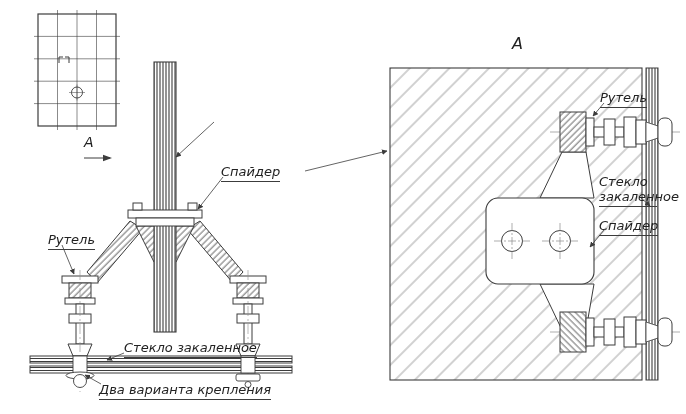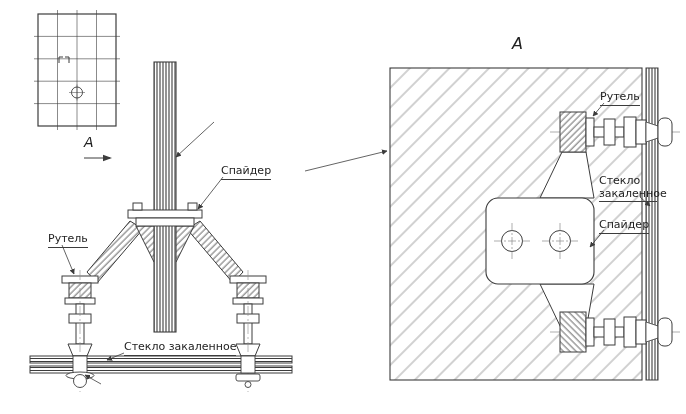--- a/index.html
+++ b/index.html
@@ -2,21 +2,21 @@
 <html><head>
 <meta charset="utf-8">
 <style>
   html,body{margin:0;padding:0;background:#ffffff;}
   .canvas{
     position:relative;width:686px;height:414px;background:#ffffff;
     font-family:"DejaVu Sans",sans-serif;overflow:hidden;
   }
   .canvas svg{position:absolute;left:0;top:0;}
   .lbl{
-    position:absolute;font-size:11px;color:#222222;
+    position:absolute;font-style:italic;font-size:13px;color:#222222;
     white-space:nowrap;line-height:1.15;
   }
   .lbl.u{border-bottom:1px solid #3c3c3c;padding-bottom:1px;}
   .lbl.wrap{white-space:normal;width:58px;}
   .mark{
     position:absolute;font-style:italic;font-size:14px;color:#222222;
   }
   .detail-title{font-size:16px;}
 </style>
 </head>
@@ -187,18 +187,19 @@
     <line x1="604" y1="230" x2="590" y2="247" marker-end="url(#arrow)"></line>
   </g>
 </svg>
 
 <div class="mark" style="left:84px;top:134px;">А</div>
 <div class="mark detail-title" style="left:512px;top:34px;">А</div>
 
 <div class="lbl u" style="left:221px;top:165px;">Спайдер</div>
 <div class="lbl u" style="left:48px;top:233px;">Рутель</div>
 <div class="lbl u" style="left:124px;top:341px;">Стекло закаленное</div>
+<div class="lbl u" style="left:99px;top:383px;">Два варианта крепления</div>
 
 <div class="lbl u" style="left:600px;top:91px;">Рутель</div>
 <div class="lbl u wrap" style="left:599px;top:175px;">Стекло закаленное</div>
 <div class="lbl u" style="left:599px;top:219px;">Спайдер</div>
 
 </div>
 
 </body></html>

